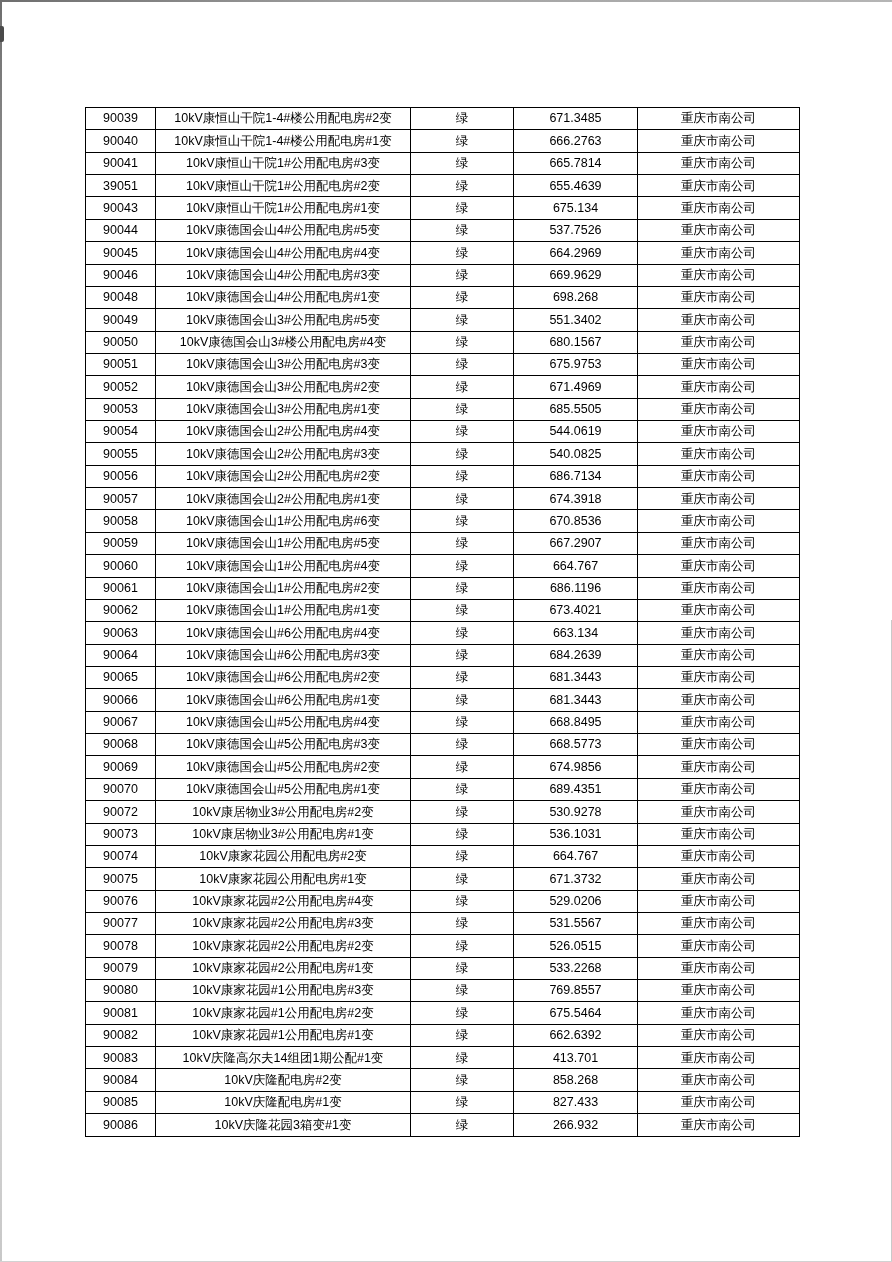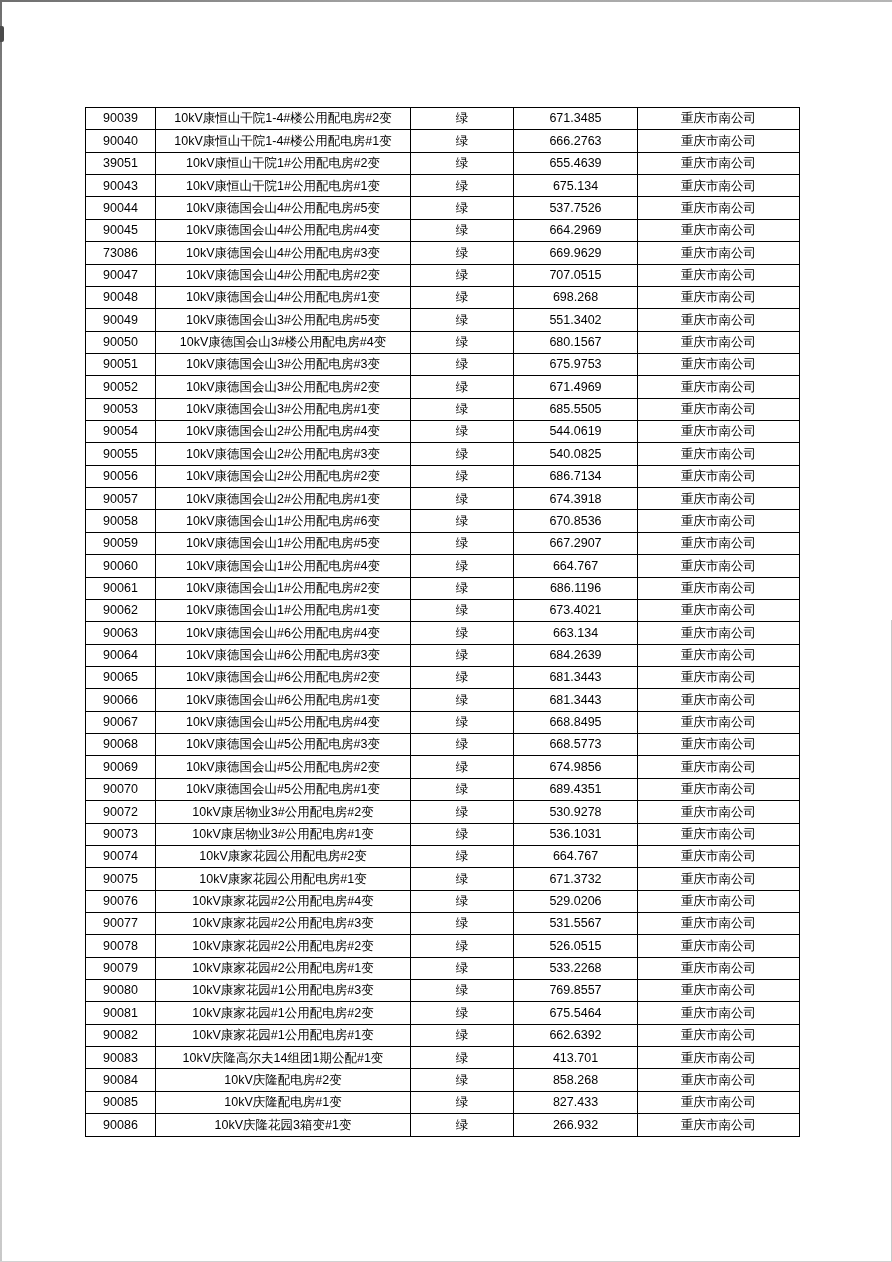--- a/index.html
+++ b/index.html
@@ -96,20 +96,27 @@
     <td>重庆市南公司</td>
   </tr>
         <tr>
     <td>90040</td>
     <td>10kV康恒山干院1-4#楼公用配电房#1变</td>
     <td>绿</td>
     <td>666.2763</td>
     <td>重庆市南公司</td>
   </tr>
         <tr>
+    <td>90041</td>
+    <td>10kV康恒山干院1#公用配电房#3变</td>
+    <td>绿</td>
+    <td>665.7814</td>
+    <td>重庆市南公司</td>
+  </tr>
+        <tr>
     <td>39051</td>
     <td>10kV康恒山干院1#公用配电房#2变</td>
     <td>绿</td>
     <td>655.4639</td>
     <td>重庆市南公司</td>
   </tr>
         <tr>
     <td>90043</td>
     <td>10kV康恒山干院1#公用配电房#1变</td>
     <td>绿</td>
@@ -124,31 +131,24 @@
     <td>重庆市南公司</td>
   </tr>
         <tr>
     <td>90045</td>
     <td>10kV康德国会山4#公用配电房#4变</td>
     <td>绿</td>
     <td>664.2969</td>
     <td>重庆市南公司</td>
   </tr>
         <tr>
-    <td>73086</td>
+    <td>90046</td>
     <td>10kV康德国会山4#公用配电房#3变</td>
     <td>绿</td>
     <td>669.9629</td>
-    <td>重庆市南公司</td>
-  </tr>
-        <tr>
-    <td>90047</td>
-    <td>10kV康德国会山4#公用配电房#2变</td>
-    <td>绿</td>
-    <td>707.0515</td>
     <td>重庆市南公司</td>
   </tr>
         <tr>
     <td>90048</td>
     <td>10kV康德国会山4#公用配电房#1变</td>
     <td>绿</td>
     <td>698.268</td>
     <td>重庆市南公司</td>
   </tr>
         <tr>

